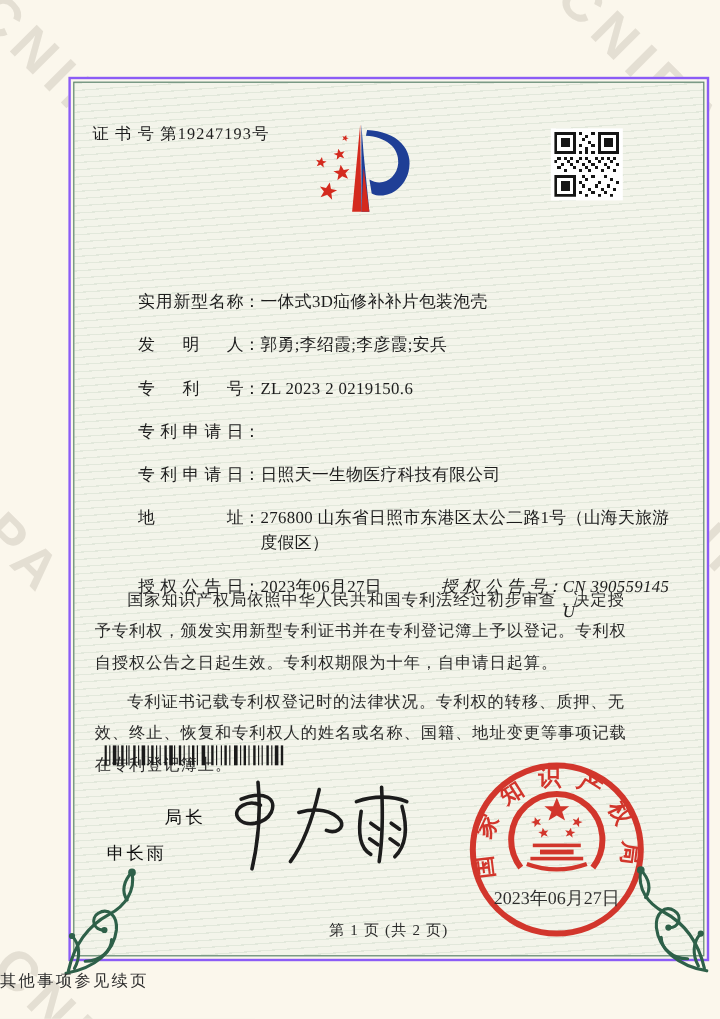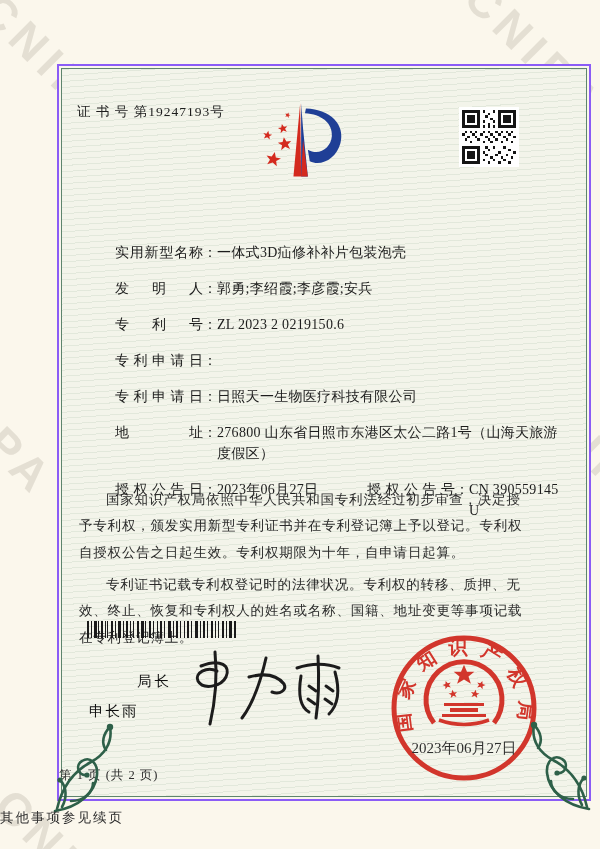--- a/index.html
+++ b/index.html
@@ -44,32 +44,32 @@
   .fields{position:absolute;left:20px;top:176px;width:446px;font-size:14px;color:#1c1c1c;margin-left:36px;}
   .frow{display:flex;margin-bottom:15px;line-height:21px;}
   .flabel{
     width:88px;flex:none;display:inline-block;
     text-align:justify;text-align-last:justify;
   }
   .fcolon{flex:none;width:14px;}
   .fvalue{flex:1;letter-spacing:0.3px;}
   .grant-pair{display:flex;flex:1;}
   .grant-pair .fvalue{flex:none;width:150px;}
-  .grant-pair2{display:flex;flex:1;}
+  .grant-pair2{display:flex;flex:1;font-style:italic;}
   
   .paras{position:absolute;left:20px;top:421px;width:448px;font-size:13.5px;
     line-height:1.95;color:#2a2a2a;letter-spacing:0.8px;}
   .paras p{margin:0 0 6px 0;text-indent:2em;}
   
   .barcode{position:absolute;left:28px;top:555px;width:152px;height:17px;}
   .sig-title{position:absolute;left:30px;top:606px;font-size:14.5px;letter-spacing:3px;color:#111;margin-left:48px;}
   .sig-name{position:absolute;left:30px;top:636px;font-size:14.5px;letter-spacing:2px;color:#111;}
   .sig-script{position:absolute;left:110px;top:580px;width:190px;height:86px;}
   .seal{position:absolute;left:330px;top:567px;width:150px;height:150px;opacity:0.93;}
-  .pageno{position:absolute;left:0;top:701px;width:100%;text-align:left;font-size:12.5px;color:#2b2b2b;letter-spacing:1px;}
+  .pageno{position:absolute;left:0;top:701px;width:100%;text-align:center;font-size:12.5px;color:#2b2b2b;letter-spacing:1px;}
   
   .orn{position:absolute;width:74px;height:96px;z-index:3;}
   .orn.left{left:-12px;bottom:-14px;}
   .orn.right{right:-8px;bottom:-12px;transform:scaleX(-1);}
   
   .footer-note{
     position:absolute;left:0;top:809px;width:100%;text-align:left;
     font-size:13.5px;letter-spacing:2px;color:#2e2e2e;z-index:2;
   }
 </style>

